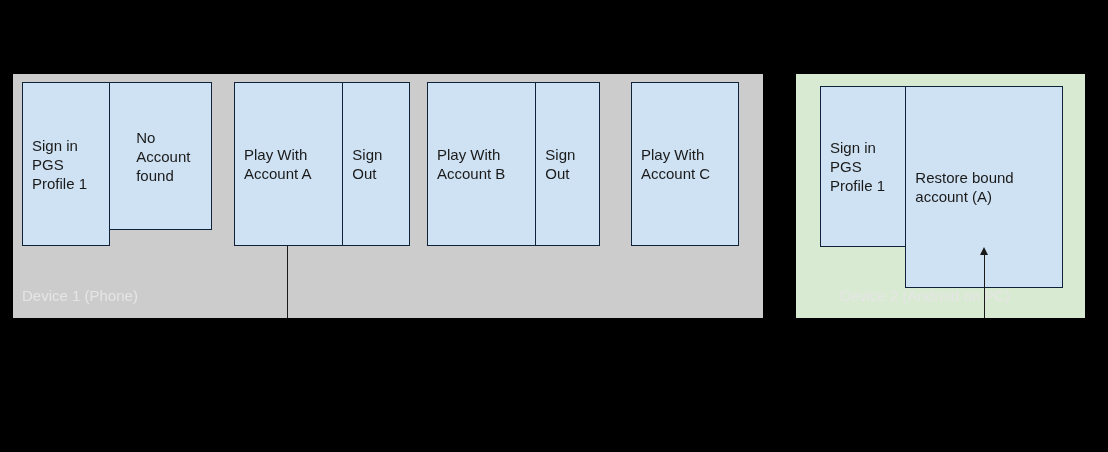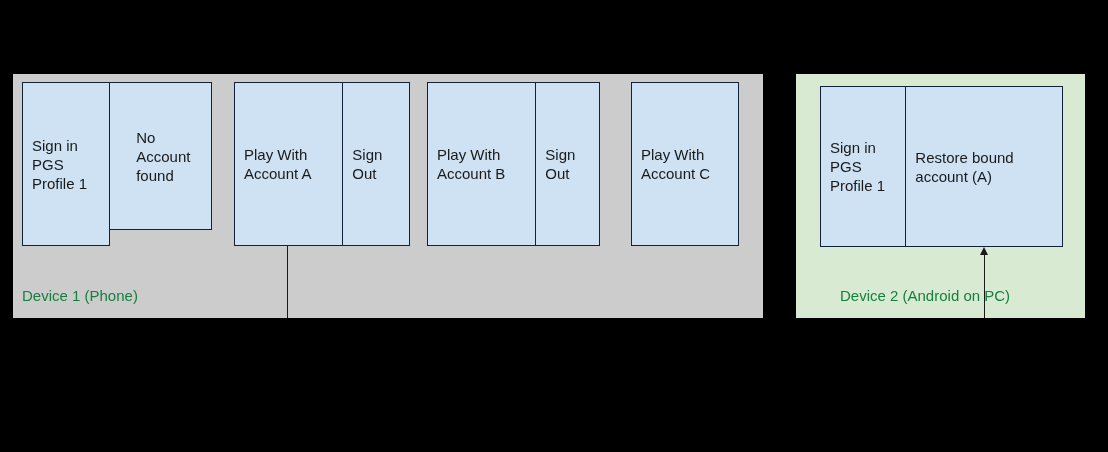--- a/index.html
+++ b/index.html
@@ -19,21 +19,21 @@
     overflow: hidden;
   }
   .panel {
     position: absolute;
     box-sizing: border-box;
   }
   .panel-label {
     position: absolute;
     font-size: 15px;
     line-height: 18px;
-    color: #15803d;
+    color: #e5e5e5;
     white-space: nowrap;
   }
   .state-box {
     position: absolute;
     box-sizing: border-box;
     background: #cfe2f3;
     border: 1.4px solid #10213a;
     display: flex;
     align-items: center;
     padding-left: 9px;
@@ -112,21 +112,21 @@
 
   <div class="panel" style="left:796px; top:74px; width:289px; height:244px; background:#d9ead3;"></div>
 
   <div class="panel-label" style="left:840px; top:287px;">Device 2 (Android on PC)</div>
 
   <div class="state-box" style="left:820px; top:86px; width:86px; height:161px;">
     <span class="state-text">Sign in
 PGS
 Profile 1</span>
   </div>
-  <div class="state-box" style="left:905.3px; top:86px; width:158px; height:161px;">
+  <div class="state-box" style="left:905.3px; top:86px; width:158px; height:202px;">
     <span class="state-text">Restore bound
 account (A)</span>
   </div>
 
   <div class="arrow-line" style="left:984px; top:254px; height:64px;"></div>
   <div class="arrow-head" style="left:979.5px; top:247px;"></div>
 
 </div>
 
 </body></html>

